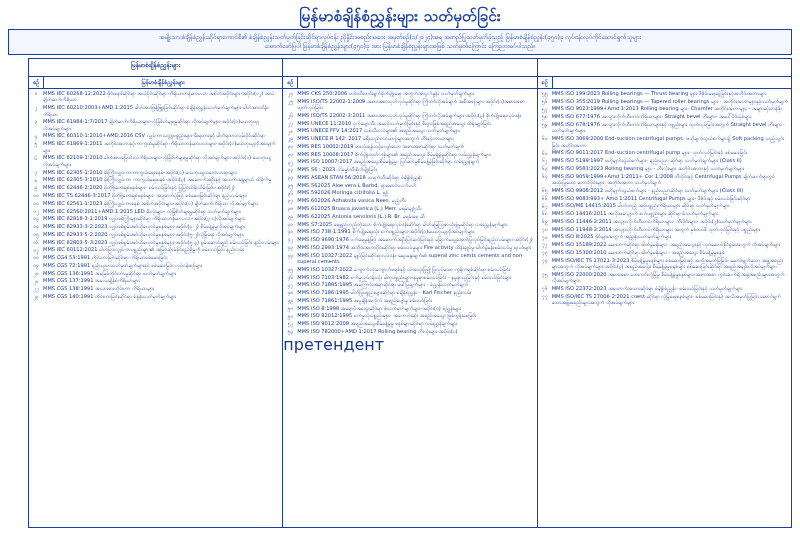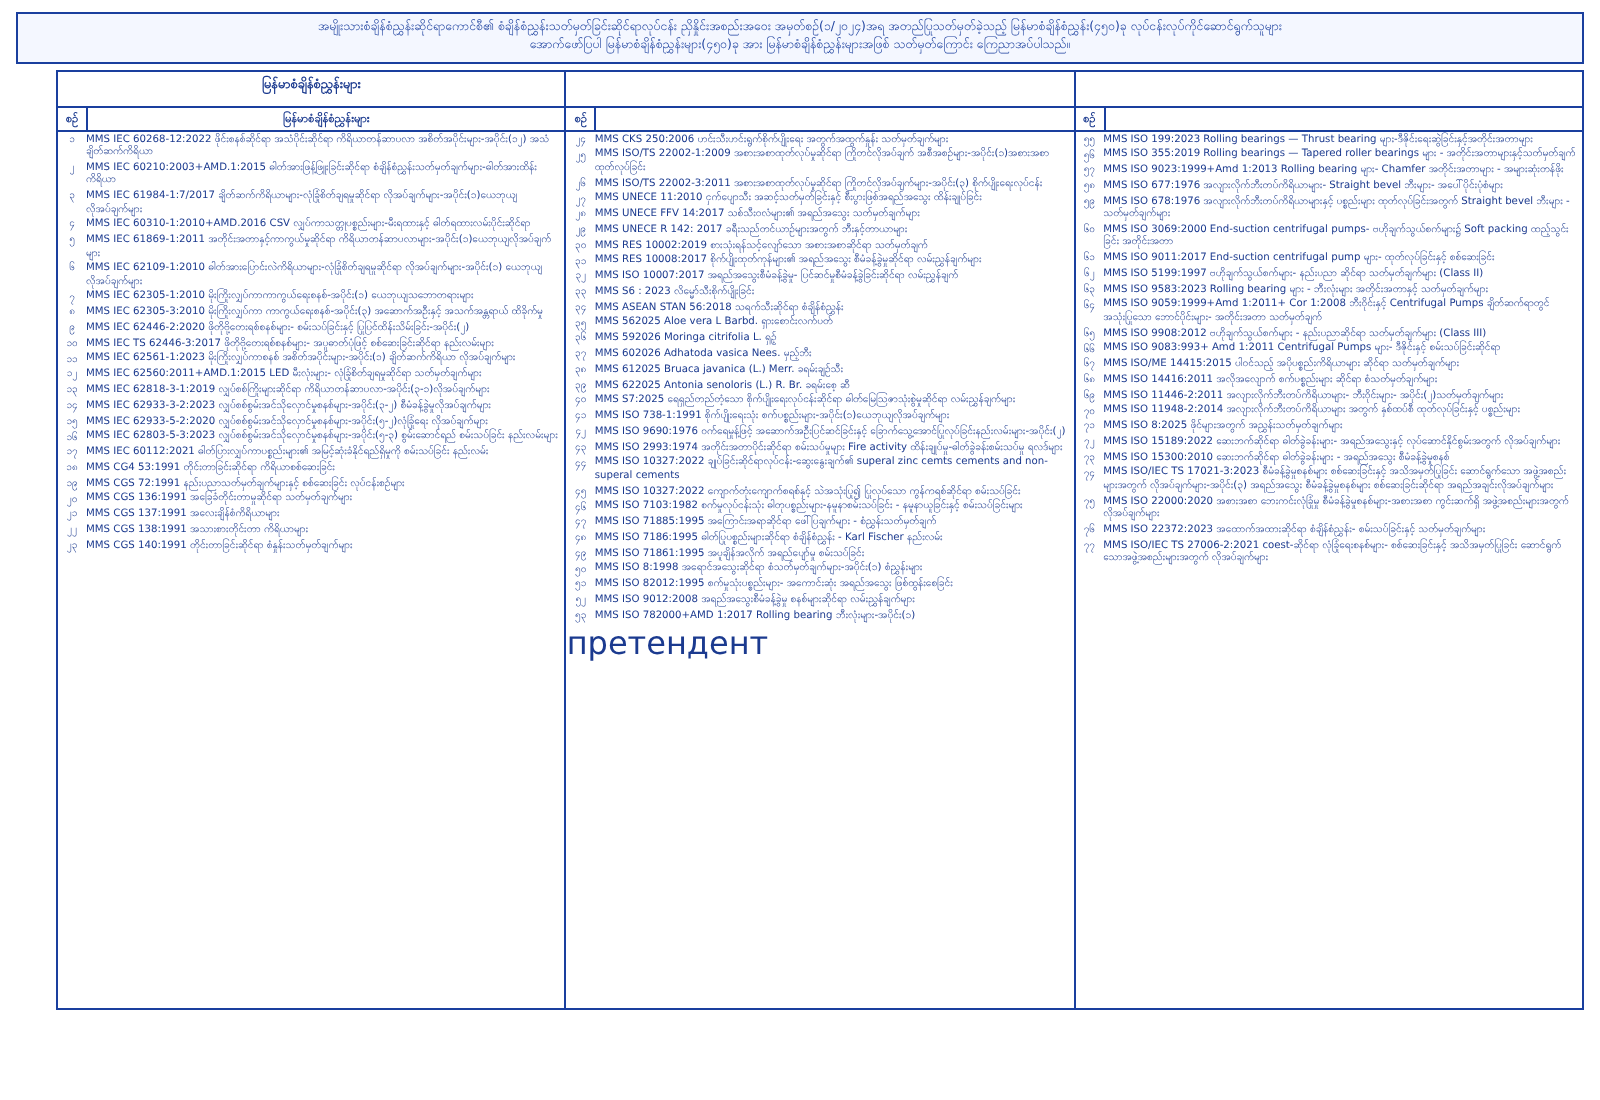--- a/index.html
+++ b/index.html
@@ -91,20 +91,21 @@
     padding-right:2px;
     word-wrap:break-word;
     overflow-wrap:anywhere;
   }
 </style>
 </head>
 <body>
 
 <div class="page">
 
+  <div class="doc-title">မြန်မာစံချိန်စံညွှန်းများ သတ်မှတ်ခြင်း</div>
 
   <div class="notice">
     <div>အမျိုးသားစံချိန်စံညွှန်းဆိုင်ရာကောင်စီ၏ စံချိန်စံညွှန်းသတ်မှတ်ခြင်းဆိုင်ရာလုပ်ငန်း ညှိနှိုင်းအစည်းအဝေး အမှတ်စဉ်(၁/၂၀၂၄)အရ အတည်ပြုသတ်မှတ်ခဲ့သည့် မြန်မာစံချိန်စံညွှန်း(၄၅၀)ခု လုပ်ငန်းလုပ်ကိုင်ဆောင်ရွက်သူများ</div>
     <div>အောက်ဖော်ပြပါ မြန်မာစံချိန်စံညွှန်းများ(၄၅၀)ခု အား မြန်မာစံချိန်စံညွှန်းများအဖြစ် သတ်မှတ်ကြောင်း ကြေညာအပ်ပါသည်။</div>
   </div>
 
   <div class="grid">
 
     <div class="col">
       <div class="colhead">မြန်မာစံချိန်စံညွှန်းများ</div>

